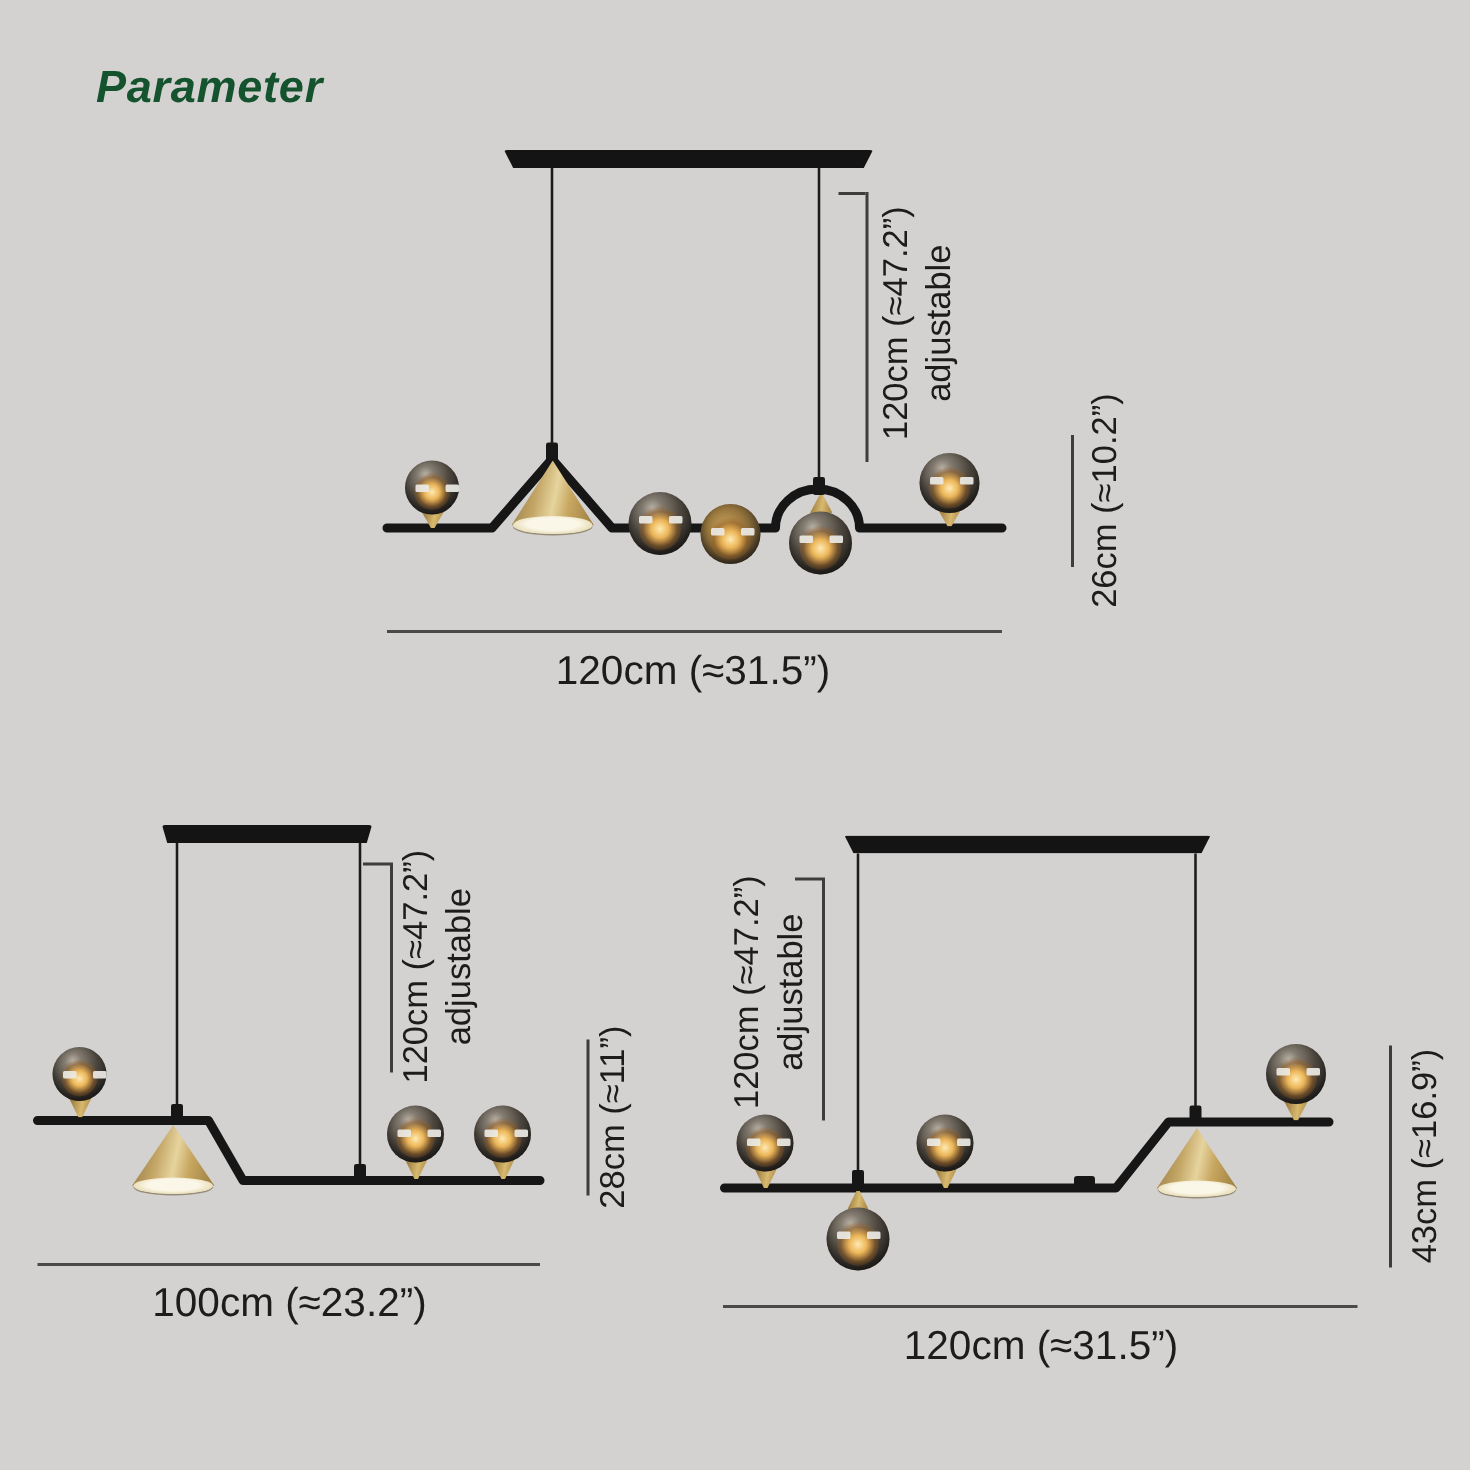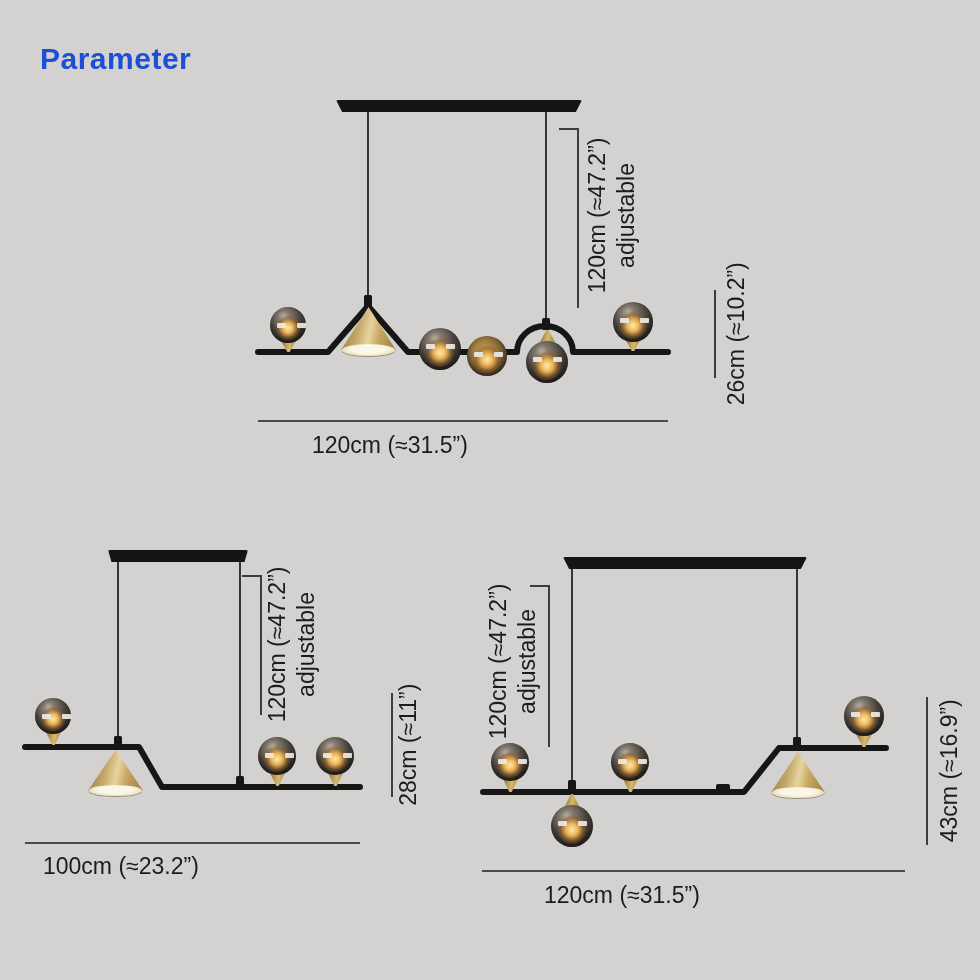--- a/index.html
+++ b/index.html
@@ -4,23 +4,24 @@
 <style>
   html,body{margin:0;padding:0;}
   .canvas{
     position:relative;
     width:980px;height:980px;
     background:#d3d2d0;
     overflow:hidden;
     font-family:"Liberation Sans","DejaVu Sans",sans-serif;
   }
   .page-title{
-    position:absolute;left:40px;top:42px;
-    font-size:30px;font-weight:700;color:#1d4ed8;
+    position:absolute;left:64px;top:42px;
+    font-size:30px;font-weight:700;color:#14532d;
     letter-spacing:.5px;
+    font-style:italic;
   }
   svg.rig{position:absolute;left:0;top:0;z-index:1;}
   svg.rig path{fill:none;stroke:#161616;stroke-width:6;stroke-linejoin:round;stroke-linecap:round;}
   svg.rig line{stroke:#1b1b1b;stroke-width:1.7;}
   svg.rig rect{fill:#161616;}
 
   .canopy{
     position:absolute;height:12px;background:#141414;z-index:2;
     clip-path:polygon(0% 0%,100% 0%,97.5% 100%,2.5% 100%);
     border-radius:2px;
@@ -63,21 +64,21 @@
   .dim-v{position:absolute;width:2px;background:#3d3d3d;z-index:4;}
   .dim-h{position:absolute;height:2px;background:#4a4a4a;z-index:4;}
   .tick{position:absolute;width:18px;height:2px;background:#3d3d3d;z-index:4;}
   .vlabel{
     position:absolute;width:200px;z-index:5;
     transform:rotate(-90deg);
     text-align:center;font-size:23px;color:#1c1c1c;line-height:1.28;white-space:nowrap;
   }
   .hlabel{
     position:absolute;width:300px;z-index:5;
-    text-align:left;font-size:23px;color:#1c1c1c;
+    text-align:center;font-size:27px;color:#1c1c1c;
   }
 </style>
 </head>
 <body>
 
 <div class="canvas">
 
   <div class="page-title">Parameter</div>
 
   <svg class="rig" width="980" height="980">

